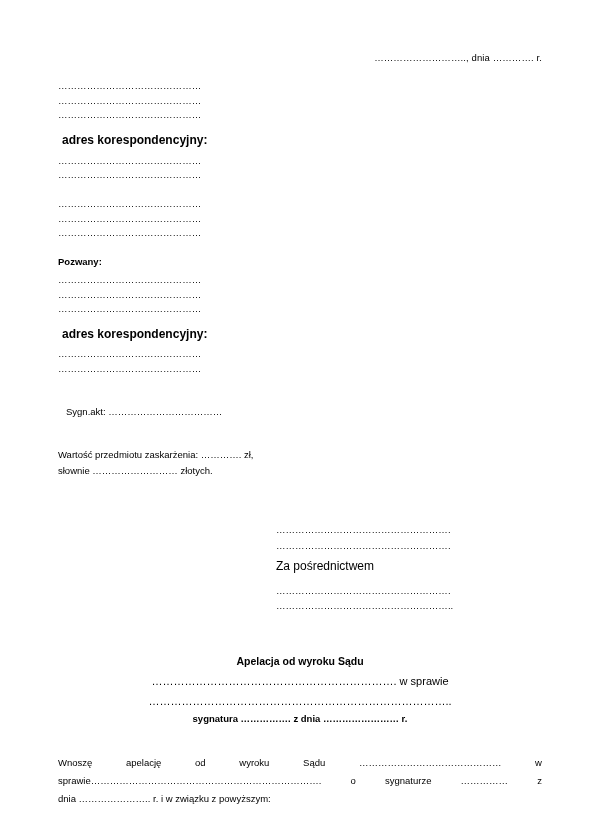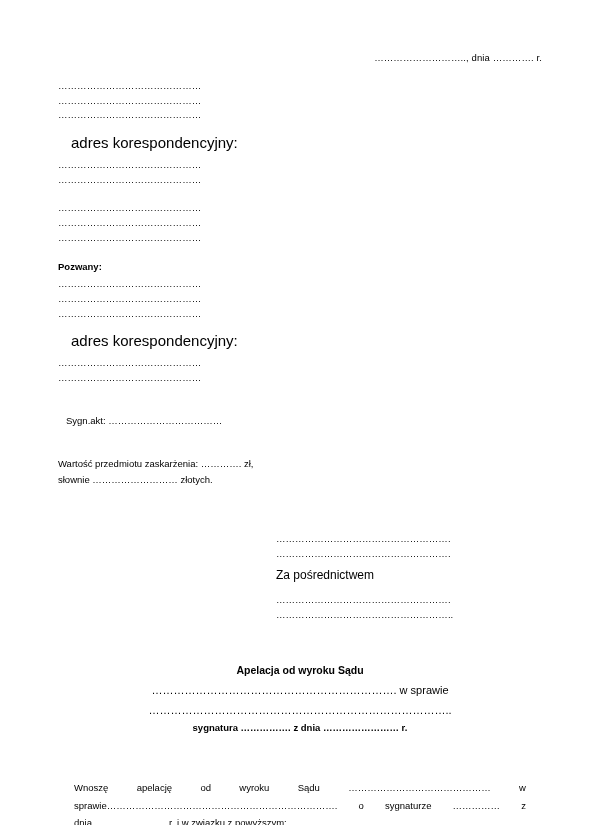--- a/index.html
+++ b/index.html
@@ -32,23 +32,23 @@
   .block {
     margin-bottom: 0;
   }
   .lbl {
     font-size: 9.5px;
     font-weight: bold;
     margin: 0 0 4px 0;
     line-height: 1.45;
   }
   .lbl-normal {
-    font-size: 15px;
-    font-weight: normal;
-    margin: 0 0 4px 13px;
+    font-size: 12px;
+    font-weight: bold;
+    margin: 0 0 4px 4px;
     line-height: 1.45;
   }
   .dots {
     font-size: 9.5px;
     line-height: 1.55;
     letter-spacing: 0.05px;
     margin: 0;
     white-space: nowrap;
   }
   .gap-sm { height: 9px; }
@@ -93,21 +93,21 @@
   .title-sig {
     text-align: center;
     font-size: 9.5px;
     font-weight: bold;
     margin: 3px 0 0 0;
   }
 
   .body-par {
     font-size: 9.5px;
     line-height: 1.85;
-    margin: 16px;
+    margin: 0;
   }
   .just {
     display: flex;
     justify-content: space-between;
     white-space: nowrap;
   }
   .item {
     font-size: 9.5px;
     line-height: 1.75;
     margin: 0;

